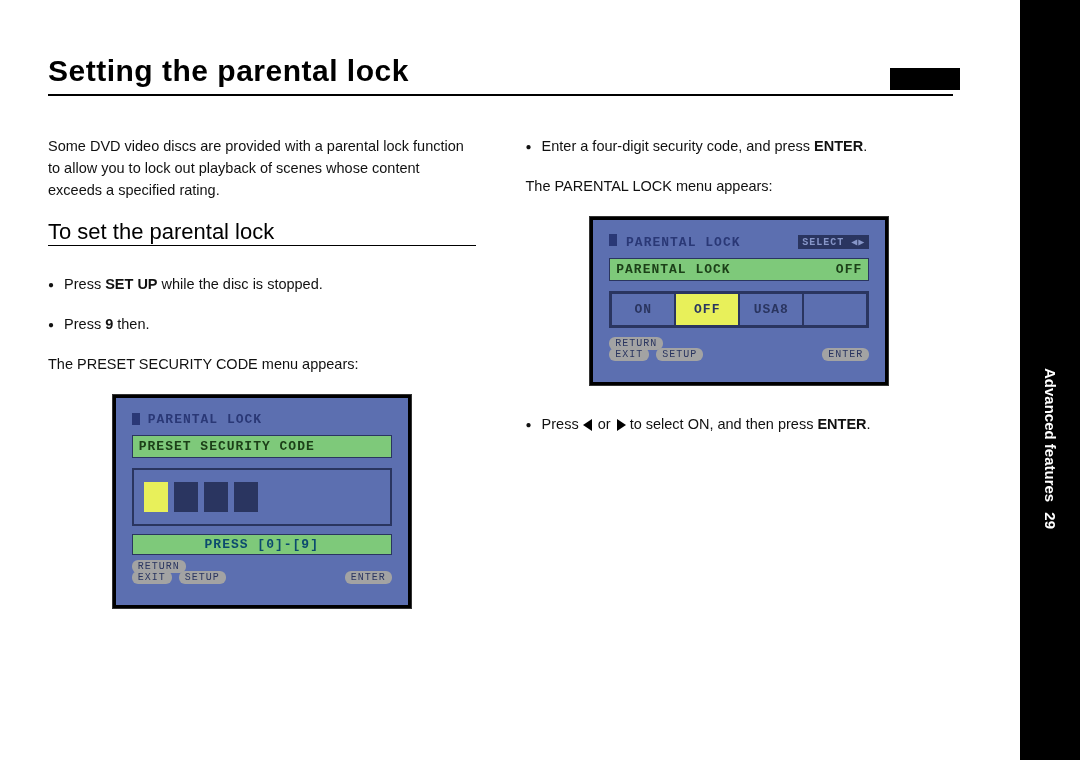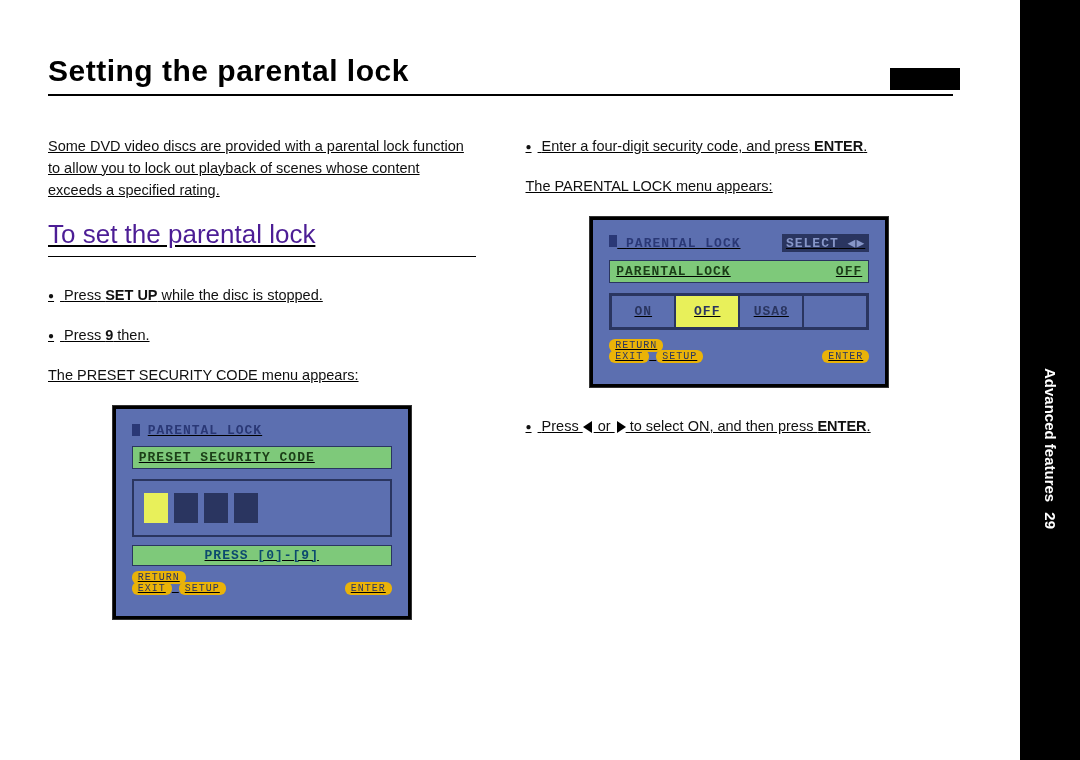--- a/index.html
+++ b/index.html
@@ -55,37 +55,36 @@
     color: #000;
     border-bottom: 2px solid #000;
     padding-bottom: 6px;
     margin-bottom: 40px;
     width: 905px;
   }
   .columns {
     display: flex;
     gap: 50px;
     width: 905px;
-    text-decoration: underline;
   }
   .col { flex: 1; }
   p { font-size: 14.5px; line-height: 1.5; color: #111; margin-bottom: 18px; }
   .bullet { margin-left: 0; }
   .bullet::before {
     content: "●";
     font-size: 10px;
     margin-right: 6px;
     vertical-align: 1px;
   }
   h2 {
-    font-size: 26px;
+    font-size: 22px;
     font-weight: normal;
-    color: #4c1d95;
+    color: #000000;
     border-bottom: 1px solid #000;
-    padding-bottom: 6px;
+    padding-bottom: 0;
     margin-top: 10px;
     margin-bottom: 28px;
   }
   .bold { font-weight: bold; }
 
   
   .osd-frame {
     width: 300px;
     border: 1px solid #333;
     background: #000;
@@ -146,21 +145,21 @@
     border: 1px solid #2a3560;
     margin-bottom: 6px;
   }
   .osd-footer {
     display:flex;
     justify-content: space-between;
     font-size: 10px;
     color: #2a3560;
   }
   .osd-footer span {
-    background: #eab308;
+    background: #a3a3a3;
     border-radius: 6px;
     padding: 1px 6px;
   }
 
   
   .osd2-grid {
     border: 2px solid #2a3560;
     display: grid;
     grid-template-columns: 1fr 1fr 1fr 1fr;
     margin-bottom: 10px;
@@ -170,21 +169,21 @@
     font-weight: bold;
     text-align: center;
     color: #2a3560;
     border: 1px solid #2a3560;
   }
   .osd2-grid .sel { background: #e8f05a; color: #2a3560; }
   .osd-title-row.small-select {
     justify-content: space-between;
   }
   .select-tag {
-    font-size: 13px;
+    font-size: 10px;
     background: #2a3560;
     color: #8796c8;
     padding: 1px 4px;
   }
   .tri {
     display:inline-block;
     width:0;height:0;
     border-top:6px solid transparent;
     border-bottom:6px solid transparent;
     vertical-align: -2px;

